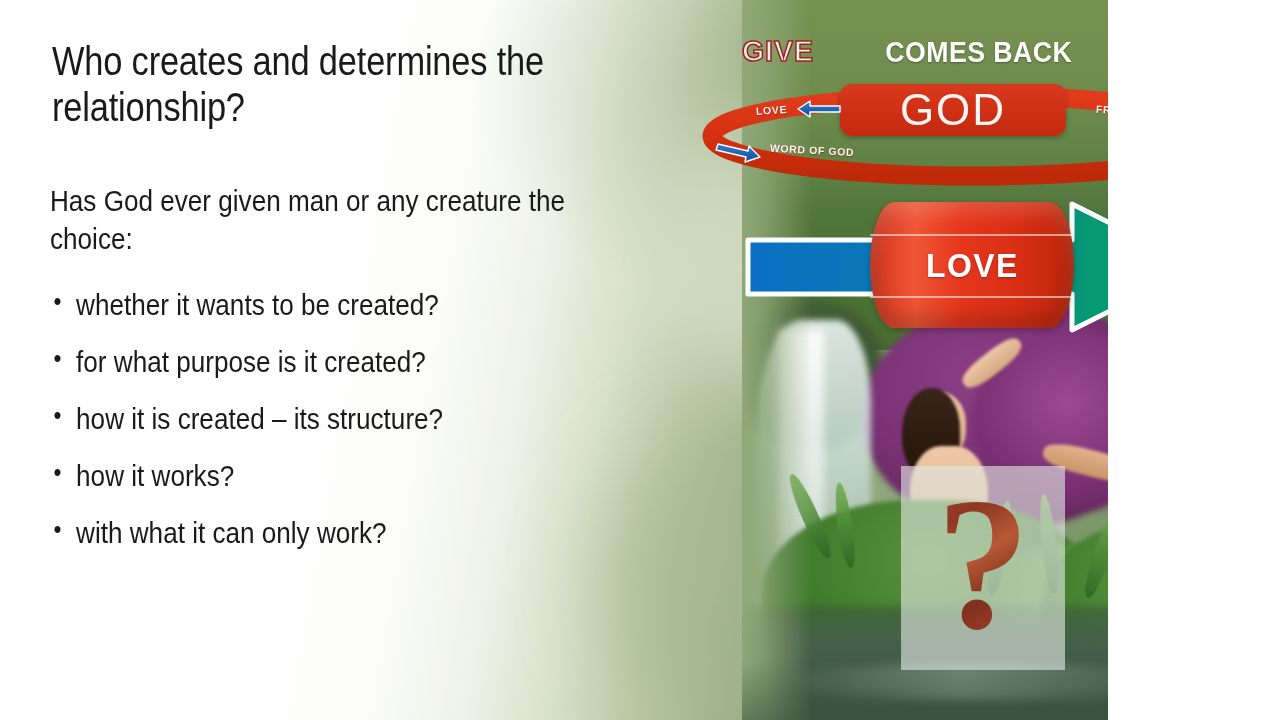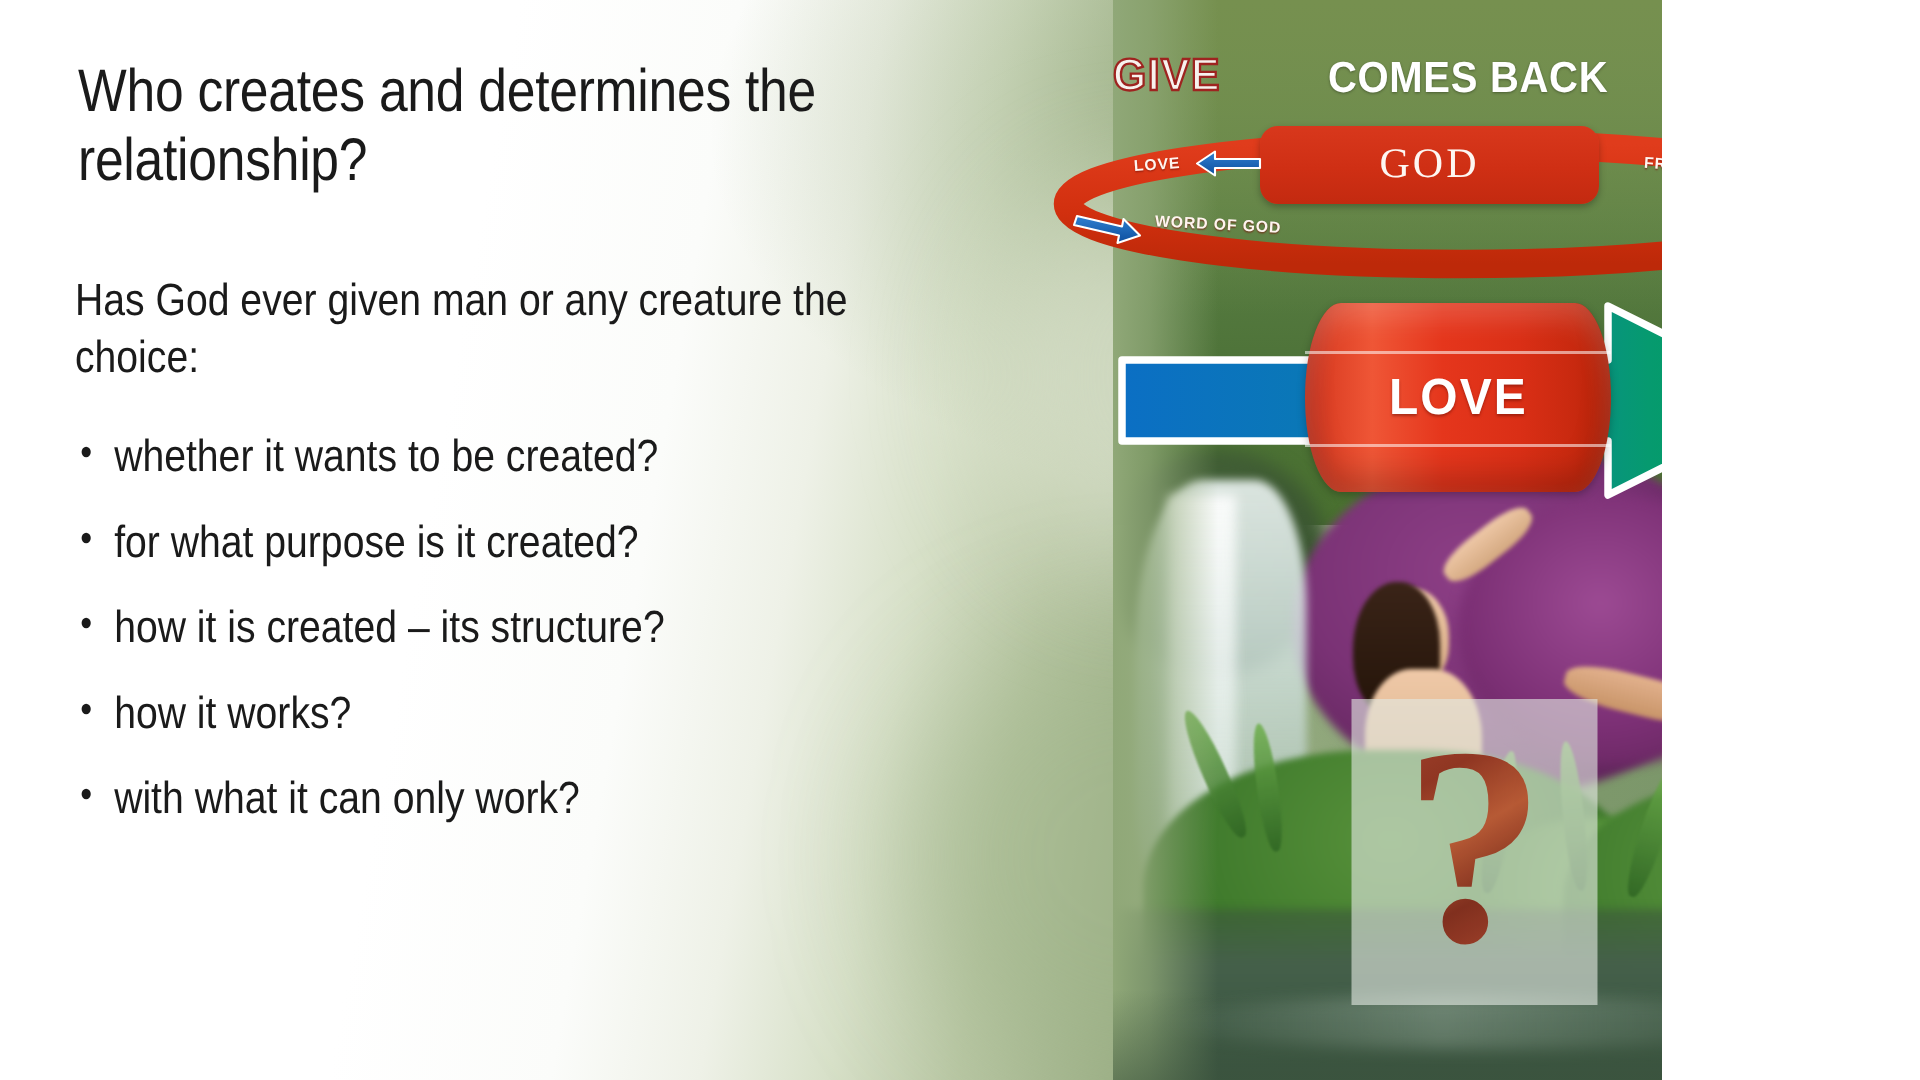--- a/index.html
+++ b/index.html
@@ -270,24 +270,24 @@
     background: linear-gradient(180deg, #d8381c 0%, #cf2f14 55%, #c32a10 100%);
     border-radius: 12px;
     box-shadow: 0 2px 5px rgba(0,0,0,0.28);
     display: flex;
     align-items: center;
     justify-content: center;
     z-index: 4;
   }
   .god-box span {
     color: #fdf6f2;
-    font-size: 28px;
+    font-size: 44px;
     font-weight: 300;
     letter-spacing: 2px;
-    font-family: Liberation Serif, serif;
+    font-family: Liberation Sans, sans-serif;
     text-align: center;
   }
   .ring-label {
     position: absolute;
     color: #fff5f0;
     font-size: 10.5px;
     font-weight: 700;
     font-family: "Liberation Sans Narrow", "Liberation Sans", sans-serif;
     letter-spacing: 0.6px;
     z-index: 5;

